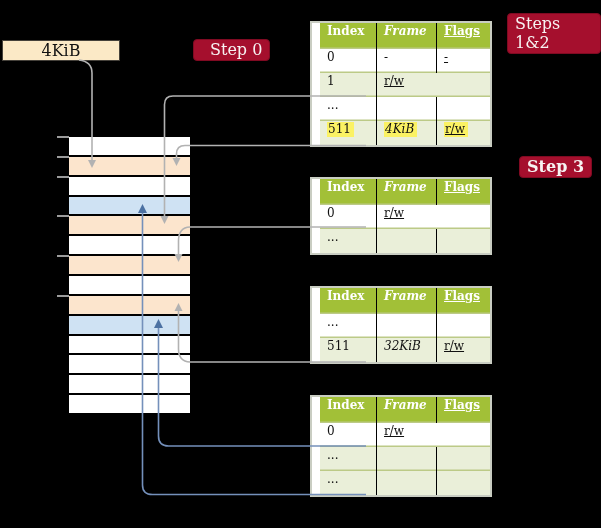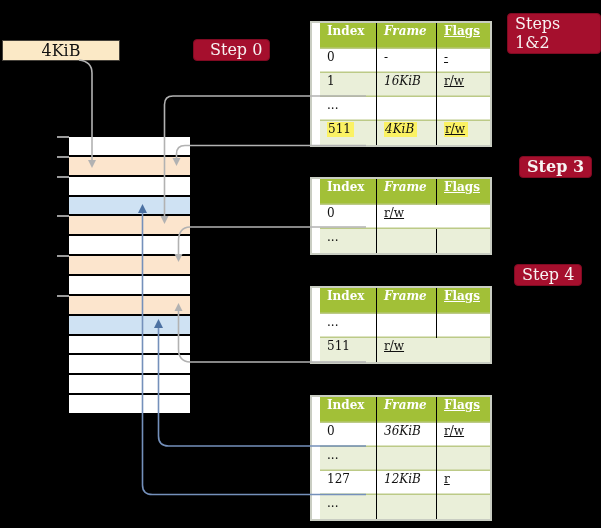--- a/index.html
+++ b/index.html
@@ -36,21 +36,20 @@
 </head>
 <body>
 
 <div class="canvas">
 
   <div class="framebox">4KiB</div>
 
   <span class="steplabel" style="left:193px;top:39px;padding-left:16px;">Step 0</span>
   <span class="steplabel" style="left:507px;top:13px;">Steps 1&amp;2</span>
   <span class="steplabel" style="left:519px;top:156px;font-weight:bold;">Step 3</span>
-  <span class="steplabel" style="left:514px;top:264px;">Step 4</span>
 
   <div class="stack">
       <div class="srow white"></div>
       <div class="srow peach"></div>
       <div class="srow white"></div>
       <div class="srow blue"></div>
       <div class="srow peach"></div>
       <div class="srow white"></div>
       <div class="srow peach"></div>
       <div class="srow white"></div>
@@ -68,21 +67,20 @@
       <div class="tcell c2">Frame</div>
       <div class="tcell c3">Flags</div>
     </div>
     <div class="trow">
       <div class="tcell c1">0</div>
       <div class="tcell c2">-</div>
       <div class="tcell c3">-</div>
     </div>
     <div class="trow shaded">
       <div class="tcell c1">1</div>
-      <div class="tcell c2">16KiB</div>
       <div class="tcell c3">r/w</div>
     </div>
     <div class="trow">
       <div class="tcell c1">...</div>
       <div class="tcell c2"></div>
       <div class="tcell c3"></div>
     </div>
     <div class="trow shaded">
       <div class="tcell c1"><span class="hl">511</span></div>
       <div class="tcell c2"><span class="hl">4KiB</span></div>
@@ -113,44 +111,39 @@
       <div class="tcell c2">Frame</div>
       <div class="tcell c3">Flags</div>
     </div>
     <div class="trow">
       <div class="tcell c1">...</div>
       <div class="tcell c2"></div>
       <div class="tcell c3"></div>
     </div>
     <div class="trow shaded">
       <div class="tcell c1">511</div>
+      <div class="tcell c2">32KiB</div>
       <div class="tcell c3">r/w</div>
     </div>
   </div>
 
   <div class="ptable" style="top:395px;">
     <div class="trow thead">
       <div class="tcell c1">Index</div>
       <div class="tcell c2">Frame</div>
       <div class="tcell c3">Flags</div>
     </div>
     <div class="trow">
       <div class="tcell c1">0</div>
-      <div class="tcell c2">36KiB</div>
       <div class="tcell c3">r/w</div>
     </div>
     <div class="trow shaded">
       <div class="tcell c1">...</div>
       <div class="tcell c2"></div>
       <div class="tcell c3"></div>
-    </div>
-    <div class="trow">
-      <div class="tcell c1">127</div>
-      <div class="tcell c2">12KiB</div>
-      <div class="tcell c3">r</div>
     </div>
     <div class="trow shaded">
       <div class="tcell c1">...</div>
       <div class="tcell c2"></div>
       <div class="tcell c3"></div>
     </div>
   </div>
 
   <svg class="overlay" viewBox="0 0 601 528" xmlns="http://www.w3.org/2000/svg">
 

